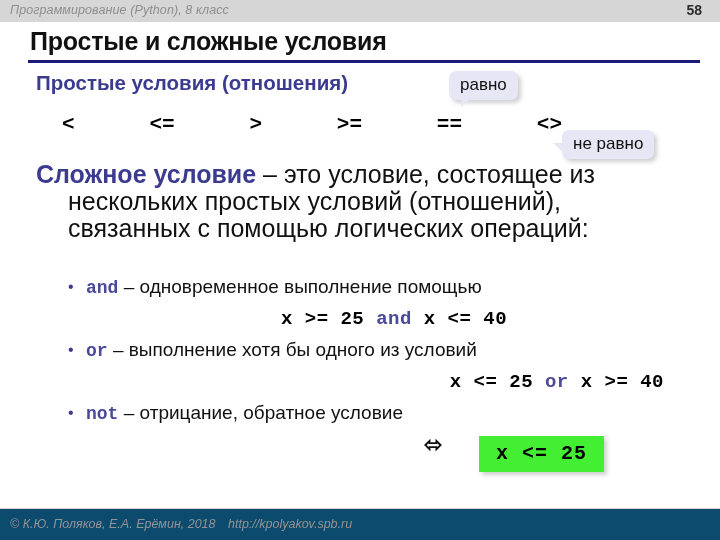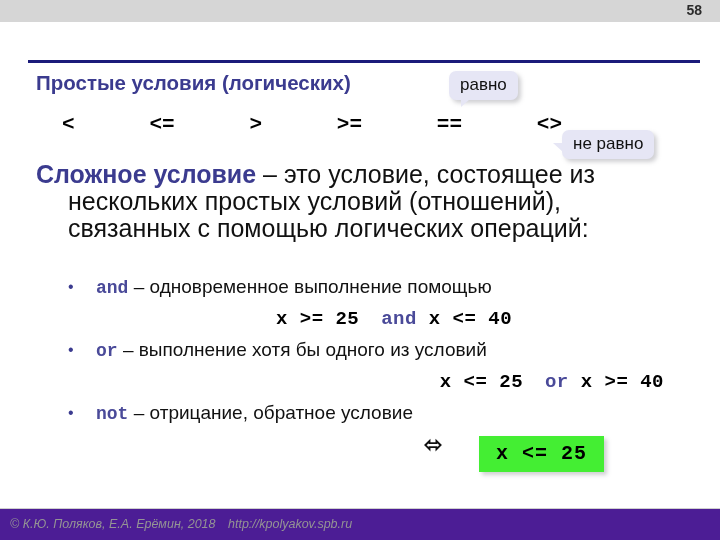--- a/index.html
+++ b/index.html
@@ -178,21 +178,20 @@
     top: 0;
     color: #3b3b8f;
     font-size: 16px;
     line-height: 29px;
   }
   .kw {
     font-family: "Liberation Mono", "DejaVu Sans Mono", monospace;
     font-size: 18px;
     font-weight: bold;
     color: #4a4a99;
-    margin-left: 10px;
   }
   .code-line {
     text-align: center;
     font-family: "Liberation Mono", "DejaVu Sans Mono", monospace;
     font-size: 19px;
     font-weight: bold;
     color: #000000;
     line-height: 32px;
     letter-spacing: 0.5px;
     white-space: pre;
@@ -254,21 +253,21 @@
     width: 720px;
     height: 1px;
     background: #cfcfcf;
   }
   .footer {
     position: absolute;
     left: 0;
     top: 509px;
     width: 720px;
     height: 31px;
-    background: #4c1d95;
+    background: #0c4a6e;
   }
   .footer-copy {
     position: absolute;
     left: 10px;
     top: 8px;
     font-size: 12.5px;
     font-style: italic;
     color: #949494;
     white-space: nowrap;
   }
@@ -281,25 +280,27 @@
     color: #949494;
     white-space: nowrap;
   }
 </style>
 </head>
 <body>
 
 <div class="slide">
 
   <div class="header-bar"></div>
+  <div class="header-course">Программирование (Python), 8 класс</div>
   <div class="header-page">58</div>
 
+  <div class="slide-title">Простые и сложные условия</div>
   <div class="title-rule"></div>
 
-  <div class="subtitle">Простые условия (логических)</div>
+  <div class="subtitle">Простые условия (отношения)</div>
 
   <div class="operators">
     <span class="op">&lt;</span>
     <span class="op">&lt;=</span>
     <span class="op">&gt;</span>
     <span class="op">&gt;=</span>
     <span class="op">==</span>
     <span class="op">&lt;&gt;</span>
   </div>
 

